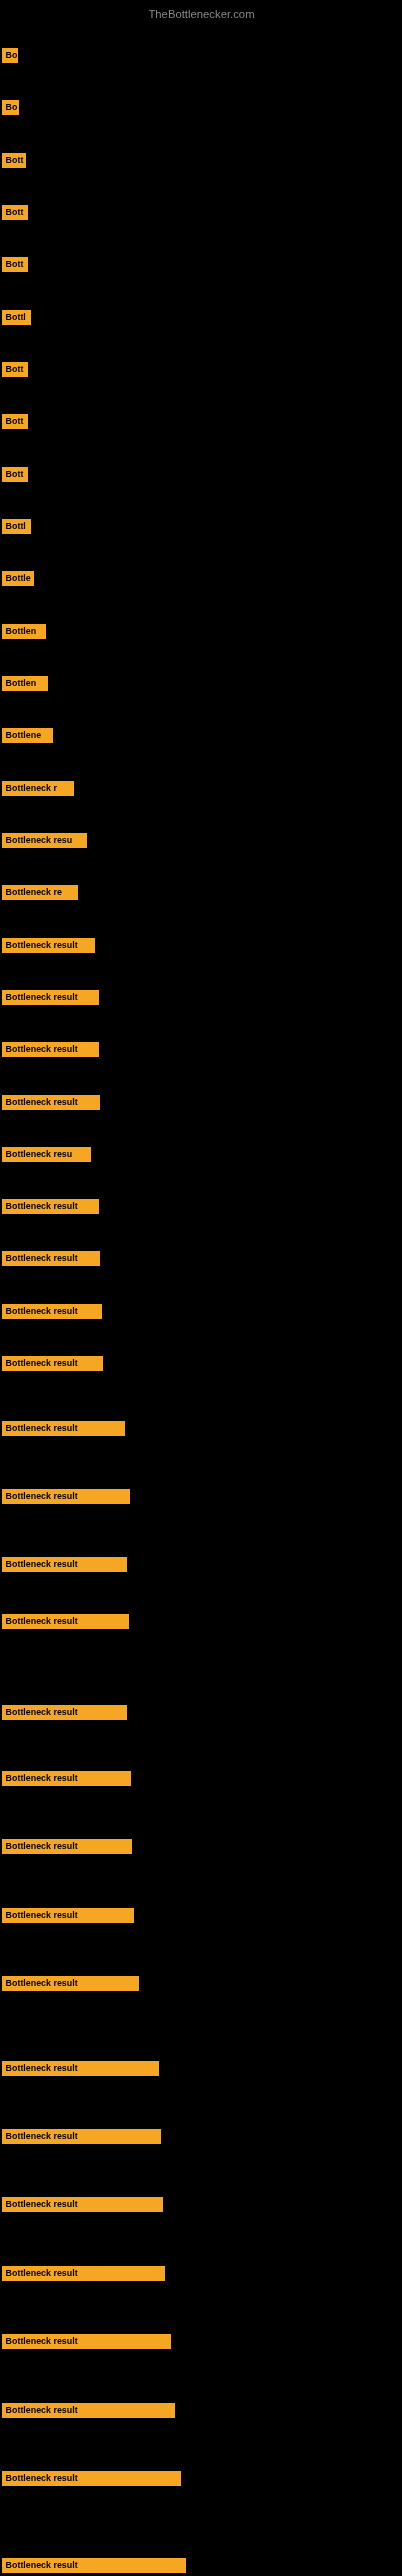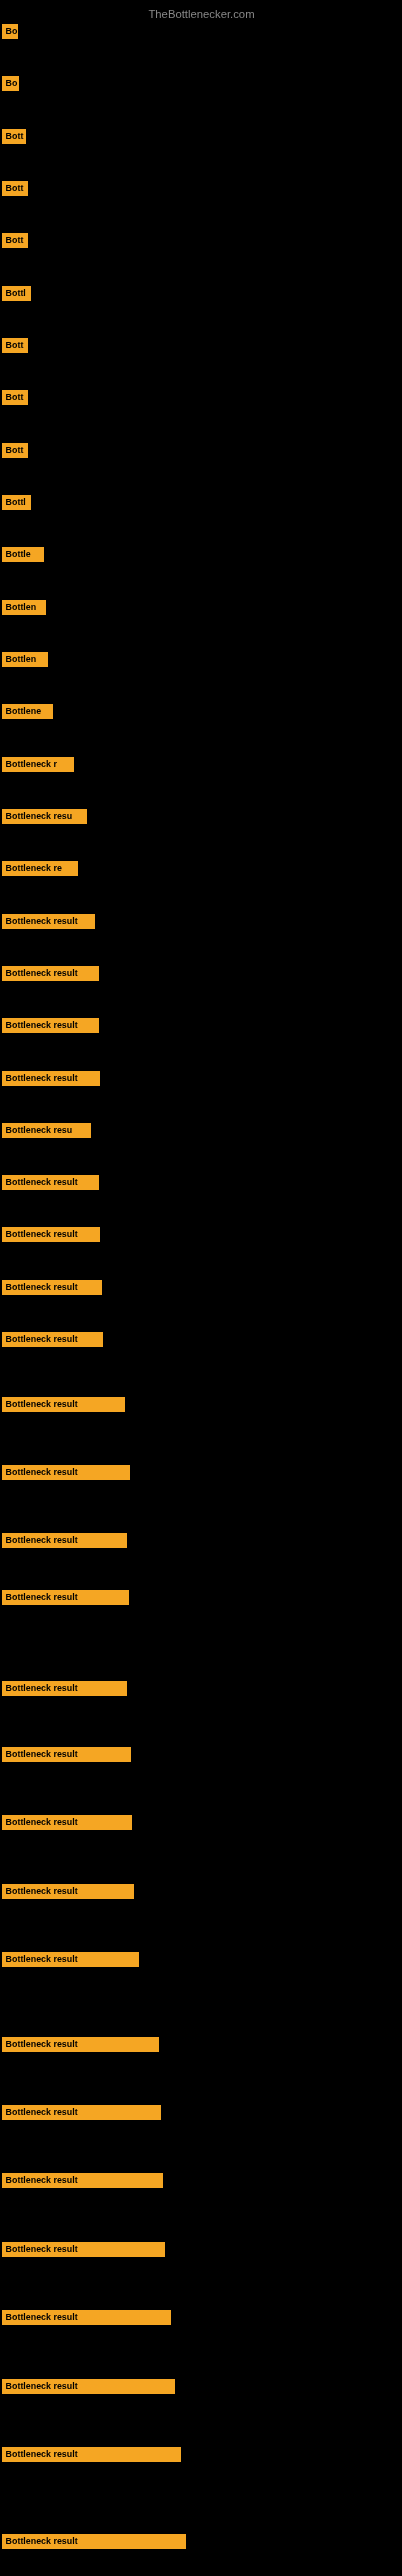--- a/index.html
+++ b/index.html
@@ -32,39 +32,40 @@
     }
     .bottleneck-label {
       background-color: #F5A623;
       color: #000000;
       font-size: 8.9px;
       font-weight: bold;
       padding: 2.4px 4px;
       white-space: nowrap;
       overflow: hidden;
       display: inline-block;
+      margin-top: 24px;
     }
   </style>
 </head>
 <body>
 
 <div class="site-title">TheBottlenecker.com</div>
 
 <div class="items-container" id="items-container">
 <div style="position: absolute; top: 0px; left: 1.6px;"><span class="bottleneck-label" style="width: 16px;">Bo</span></div>
     <div style="position: absolute; top: 52px; left: 1.6px;"><span class="bottleneck-label" style="width: 17.7px;">Bo</span></div>
     <div style="position: absolute; top: 105px; left: 1.6px;"><span class="bottleneck-label" style="width: 24px;">Bott</span></div>
     <div style="position: absolute; top: 157px; left: 1.6px;"><span class="bottleneck-label" style="width: 26px;">Bott</span></div>
     <div style="position: absolute; top: 209px; left: 1.6px;"><span class="bottleneck-label" style="width: 26px;">Bott</span></div>
     <div style="position: absolute; top: 262px; left: 1.6px;"><span class="bottleneck-label" style="width: 29px;">Bottl</span></div>
     <div style="position: absolute; top: 314px; left: 1.6px;"><span class="bottleneck-label" style="width: 26px;">Bott</span></div>
     <div style="position: absolute; top: 366px; left: 1.6px;"><span class="bottleneck-label" style="width: 26px;">Bott</span></div>
     <div style="position: absolute; top: 419px; left: 1.6px;"><span class="bottleneck-label" style="width: 26px;">Bott</span></div>
     <div style="position: absolute; top: 471px; left: 1.6px;"><span class="bottleneck-label" style="width: 29px;">Bottl</span></div>
-    <div style="position: absolute; top: 523px; left: 1.6px;"><span class="bottleneck-label" style="width: 42px;">Bottle</span></div>
+    <div style="position: absolute; top: 523px; left: 1.6px;"><span class="bottleneck-label" style="width: 32px;">Bottle</span></div>
     <div style="position: absolute; top: 576px; left: 1.6px;"><span class="bottleneck-label" style="width: 44px;">Bottlen</span></div>
     <div style="position: absolute; top: 628px; left: 1.6px;"><span class="bottleneck-label" style="width: 46px;">Bottlen</span></div>
     <div style="position: absolute; top: 680px; left: 1.6px;"><span class="bottleneck-label" style="width: 51px;">Bottlene</span></div>
     <div style="position: absolute; top: 733px; left: 1.6px;"><span class="bottleneck-label" style="width: 72px;">Bottleneck r</span></div>
     <div style="position: absolute; top: 785px; left: 1.6px;"><span class="bottleneck-label" style="width: 85px;">Bottleneck resu</span></div>
     <div style="position: absolute; top: 837px; left: 1.6px;"><span class="bottleneck-label" style="width: 76px;">Bottleneck re</span></div>
     <div style="position: absolute; top: 890px; left: 1.6px;"><span class="bottleneck-label" style="width: 93px;">Bottleneck result</span></div>
     <div style="position: absolute; top: 942px; left: 1.6px;"><span class="bottleneck-label" style="width: 97px;">Bottleneck result</span></div>
     <div style="position: absolute; top: 994px; left: 1.6px;"><span class="bottleneck-label" style="width: 97px;">Bottleneck result</span></div>
     <div style="position: absolute; top: 1047px; left: 1.6px;"><span class="bottleneck-label" style="width: 98px;">Bottleneck result</span></div>

